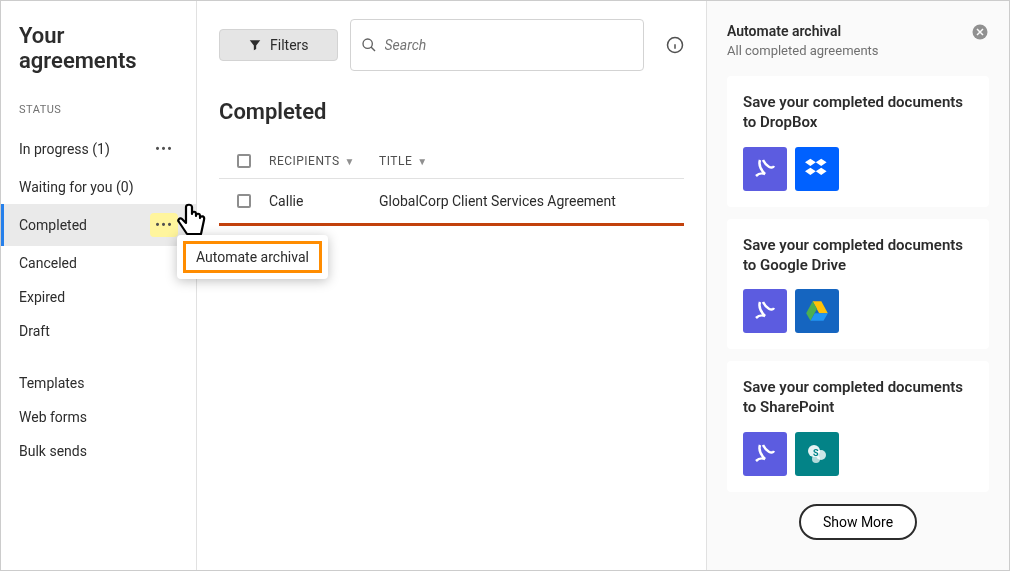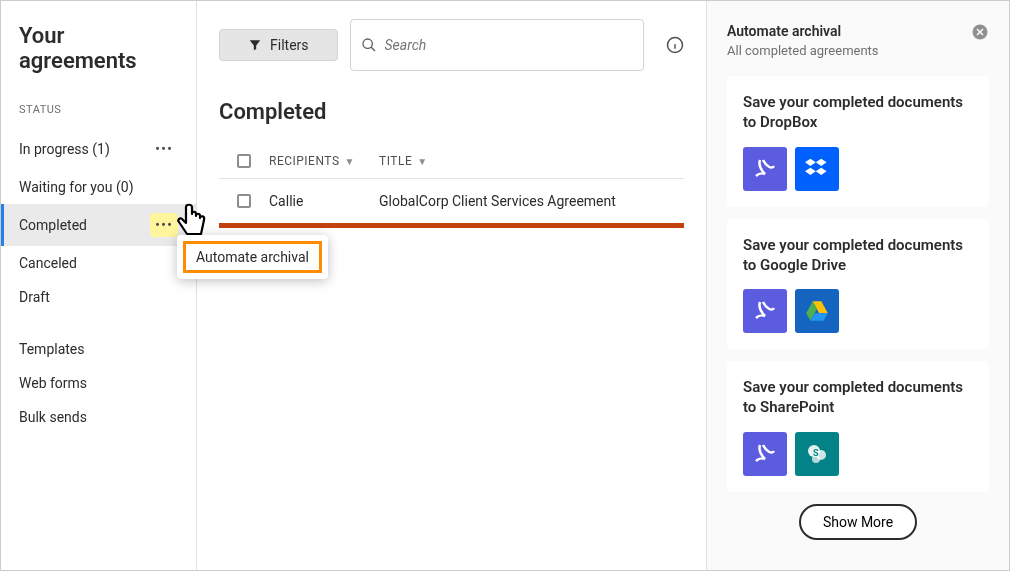--- a/index.html
+++ b/index.html
@@ -14,21 +14,21 @@
     .more-btn.highlighted { background: #fff59d; }
     .sidebar-spacer { height: 18px; }
     .main { flex: 1; padding: 18px 22px; position: relative; border-right: 1px solid #e1e1e1; min-width: 0; }
     .toolbar { display: flex; align-items: center; gap: 12px; margin-bottom: 28px; }
     .filters-btn { display: inline-flex; align-items: center; gap: 8px; border: 1px solid #d3d3d3; border-radius: 4px; padding: 7px 28px; font-size: 14px; color: #2c2c2c; background: #e5e5e5; cursor: pointer; }
     .search-wrap { flex: 1; display: flex; align-items: center; border: 1px solid #d3d3d3; border-radius: 4px; padding: 3px 10px; height: 52px; }
     .search-wrap input { border: none; outline: none; flex: 1; font-size: 14px; font-style: italic; color: #767676; margin-left: 8px; }
     .info-icon { color: #505050; margin-left: 10px; cursor: pointer; }
     .content-title { font-size: 22px; font-weight: 600; color: #2c2c2c; margin-bottom: 20px; }
     .table-head { display: flex; align-items: center; padding: 10px 0; font-size: 12px; color: #505050; letter-spacing: 0.5px; border-bottom: 1px solid #e1e1e1; }
-    .table-row { display: flex; align-items: center; padding: 14px 0; border-bottom: 5px solid #c2410c; font-size: 14px; color: #2c2c2c; }
+    .table-row { display: flex; align-items: center; padding: 14px 0; border-bottom: 3px solid #c2410c; font-size: 14px; color: #2c2c2c; }
     .col-check { width: 50px; display: flex; justify-content: center; }
     .col-recip { width: 110px; display: flex; align-items: center; gap: 5px; }
     .col-title { flex: 1; display: flex; align-items: center; gap: 5px; }
     .checkbox { width: 14px; height: 14px; border: 2px solid #8e8e8e; border-radius: 2px; }
     .sort-arrow { color: #909090; font-size: 10px; }
     .panel { width: 302px; flex-shrink: 0; padding: 22px 20px 14px 20px; background: #fafafa; display: flex; flex-direction: column; position: relative; overflow-y: auto; }
     .panel-header { display: flex; justify-content: space-between; align-items: flex-start; margin-bottom: 18px; }
     .panel-title { font-size: 14px; font-weight: 600; color: #2c2c2c; margin-bottom: 4px; }
     .panel-sub { font-size: 13px; color: #707070; }
     .close-icon { color: #909090; cursor: pointer; }
@@ -61,20 +61,23 @@
     <span>Waiting for you (0)</span>
   </div>
   <div class="sidebar-item active">
     <span>Completed</span>
     <span class="more-btn highlighted">•••</span>
   </div>
   <div class="sidebar-item">
     <span>Canceled</span>
   </div>
   <div class="sidebar-item">
+    <span>Expired</span>
+  </div>
+  <div class="sidebar-item">
     <span>Draft</span>
   </div>
 
   <div class="sidebar-spacer"></div>
 
   <div class="sidebar-item">
     <span>Templates</span>
   </div>
   <div class="sidebar-item">
     <span>Web forms</span>

